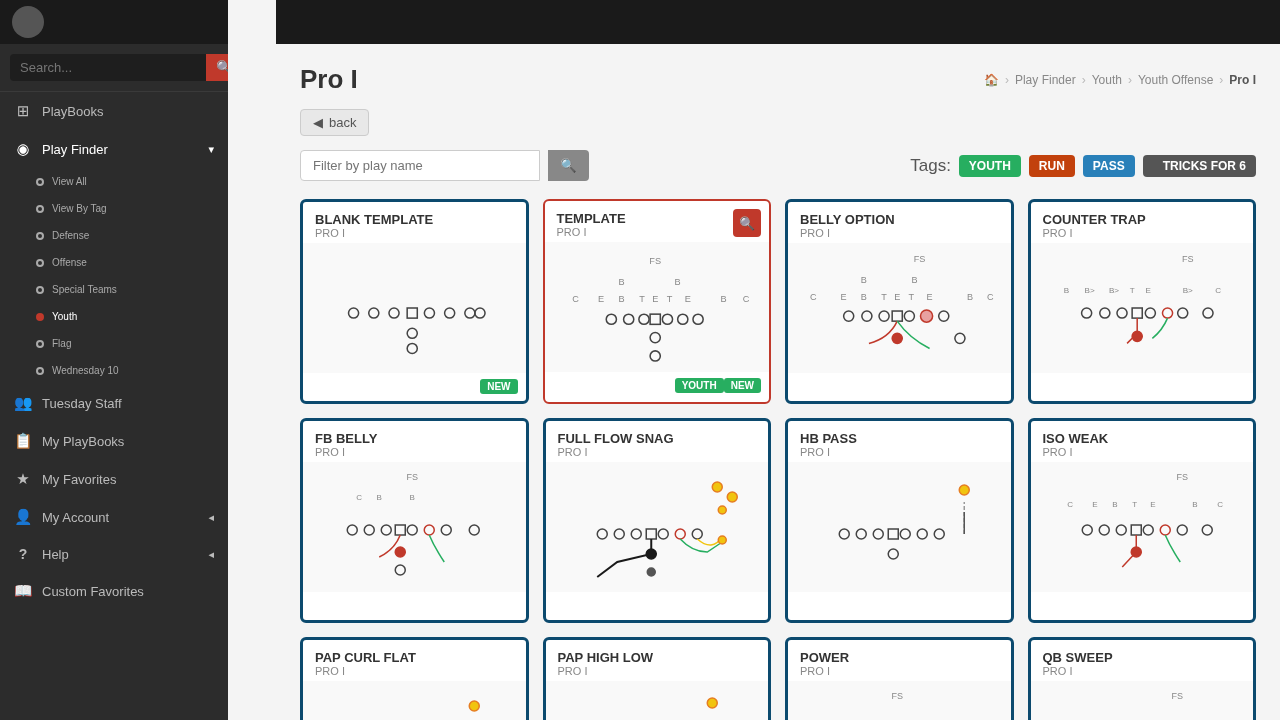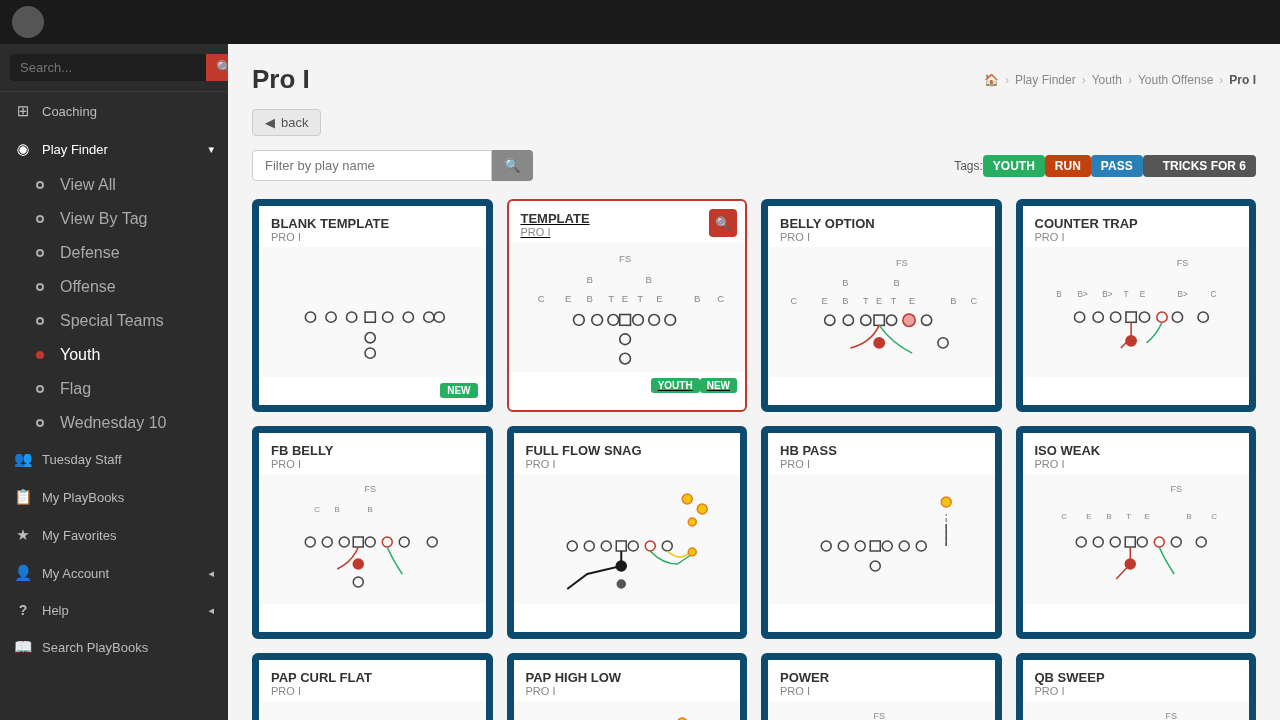--- a/index.html
+++ b/index.html
@@ -64,34 +64,35 @@
       position: relative;
     }
     .nav-item.active { color: #fff; }
     .nav-item .nav-icon { width: 18px; text-align: center; font-size: 15px; }
     .nav-item .arrow { margin-left: auto; font-size: 11px; }
     .sub-nav-item {
       display: flex;
       align-items: center;
       padding: 8px 14px 8px 36px;
       cursor: pointer;
-      font-size: 16px;
+      font-size: 10px;
       color: #aaa;
-      gap: 16px;
+      gap: 8px;
     }
     .sub-nav-item.active { color: #fff; }
     .dot { width: 8px; height: 8px; border-radius: 50%; background: #c0392b; display: inline-block; }
     .dot-outline { width: 8px; height: 8px; border-radius: 50%; border: 2px solid #aaa; display: inline-block; }
 
     
     #main {
       flex: 1;
       display: flex;
       flex-direction: column;
       overflow: hidden;
+      margin-left: 48px;
     }
 
     
     .top-bar {
       background: #1a1a1a;
       height: 44px;
       display: flex;
       align-items: center;
       padding: 0 16px;
       justify-content: flex-end;
@@ -145,23 +146,24 @@
       color: #555;
       cursor: pointer;
       margin-bottom: 14px;
     }
 
     
     .filter-bar {
       display: flex;
       align-items: center;
       margin-bottom: 18px;
+      gap: 8px;
     }
     .filter-bar .tags-label {
-      font-size: 12px;
+      font-size: 17px;
       color: #555;
       margin-left: auto;
     }
     .filter-input {
       border: 1px solid #ccc;
       border-radius: 4px 0 0 4px;
       padding: 7px 12px;
       font-size: 13px;
       outline: none;
       width: 240px;
@@ -187,21 +189,21 @@
 
     
     .play-grid {
       display: grid;
       grid-template-columns: repeat(4, 1fr);
       gap: 14px;
     }
     .play-card {
       background: white;
       border-radius: 6px;
-      border: 7px solid #0c4a6e;
+      border: 3px solid #0c4a6e;
       overflow: hidden;
       cursor: pointer;
       position: relative;
       transition: box-shadow 0.15s;
     }
     .play-card.highlighted { border: 2px solid #c0392b; }
     .play-card-header {
       padding: 10px 12px 4px 12px;
     }
     .play-card-title {
@@ -276,21 +278,21 @@
   <div class="logo-bar">
     <div class="logo-circle"></div>
   </div>
   <div class="search-bar">
     <input type="text" placeholder="Search..." style="">
     <button>🔍</button>
   </div>
 
   <div class="nav-item">
     <span class="nav-icon">⊞</span>
-    <span>Coaching</span>
+    <span>PlayBooks</span>
   </div>
 
   <div class="nav-item active">
     <span class="nav-icon">◉</span>
     <span>Play Finder</span>
     <span class="arrow">▾</span>
   </div>
 
   <div class="sub-nav-item">
     <span class="dot-outline"></span>
@@ -342,21 +344,21 @@
     <span>My Account</span>
     <span class="arrow">◂</span>
   </div>
   <div class="nav-item">
     <span class="nav-icon" style="font-weight:700;font-size:14px;">?</span>
     <span>Help</span>
     <span class="arrow">◂</span>
   </div>
   <div class="nav-item">
     <span class="nav-icon">📖</span>
-    <span>Search PlayBooks</span>
+    <span>Custom Favorites</span>
   </div>
 </div>
 
 <div id="main">
   <div class="top-bar">
     <span class="top-bar-user"></span>
   </div>
   <div class="content-area">
 
     
@@ -416,21 +418,21 @@
 
             <circle cx="108" cy="95" r="5" fill="none" stroke="#444" stroke-width="1.5"></circle>
           </svg>
         </div>
         <div class="play-card-footer">
           <span></span>
           <span class="new-badge">NEW</span>
         </div>
       </div>
 
-      <div class="play-card highlighted" style="position:relative;text-decoration:underline;">
+      <div class="play-card highlighted" style="position:relative;">
         <div class="play-card-header">
           <div class="play-card-title">TEMPLATE</div>
           <div class="play-card-sub">PRO I</div>
         </div>
         <button class="search-icon-card">🔍</button>
         <div class="play-card-diagram">
           <svg class="diagram-svg" viewBox="0 0 220 120" xmlns="http://www.w3.org/2000/svg">
             <text x="108" y="18" text-anchor="middle" font-size="9" fill="#888">FS</text>
             <text x="75" y="38" text-anchor="middle" font-size="9" fill="#888">B</text>
             <text x="130" y="38" text-anchor="middle" font-size="9" fill="#888">B</text>

